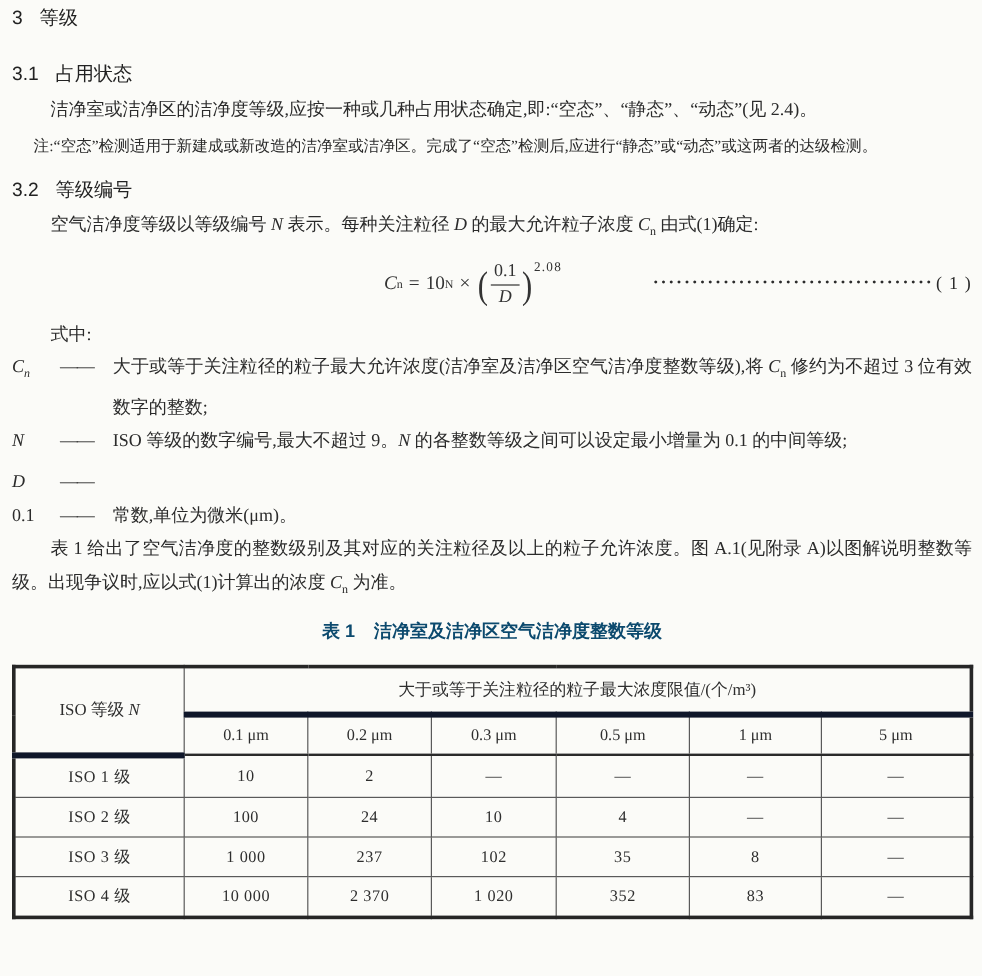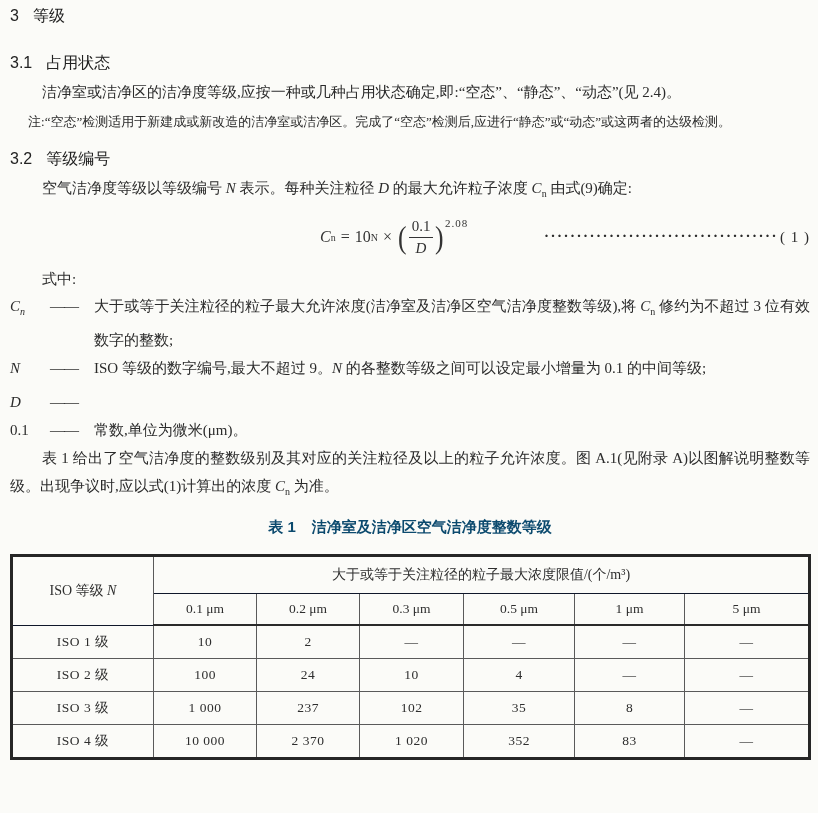--- a/index.html
+++ b/index.html
@@ -49,21 +49,21 @@
 
   
   .tbl-title{margin-top:10px;text-align:center;
              font-family:"Liberation Sans","DejaVu Sans",sans-serif;
              font-weight:bold;font-size:15px;color:#0c4a6e;line-height:22px;}
   .tbl-title .tp{margin-right:16px;}
   table.cls{width:798px;margin-top:16px;border-collapse:collapse;
             border:3px solid #262626;table-layout:fixed;}
   table.cls td,table.cls th{border:1px solid #5a5a5a;text-align:center;vertical-align:middle;
             font-weight:normal;font-size:13.5px;color:#2e2e2e;padding:0;}
-  tr.hdr1 th{height:36px;font-size:14px;border-bottom:1px solid #0f172a;}
+  tr.hdr1 th{height:36px;font-size:14px;border-bottom:5px solid #0f172a;}
   tr.hdr2 th{height:30px;border-bottom:2.4px solid #2a2a2a;}
   th.iso-col{border-bottom:2.4px solid #2a2a2a;}
   tr.body td{height:32px;border-top:1.8px solid #3c3c3c;letter-spacing:.5px;}
 </style>
 </head>
 <body>
 
 <div class="page">
 
   <div class="h-sec">
@@ -75,21 +75,21 @@
   </div>
 
   <div class="para">洁净室或洁净区的洁净度等级,应按一种或几种占用状态确定,即:“空态”、“静态”、“动态”(见 2.4)。</div>
 
   <div class="note"><span>注:</span><span>“空态”检测适用于新建成或新改造的洁净室或洁净区。完成了“空态”检测后,应进行“静态”或“动态”或这两者的达级检测。</span></div>
 
   <div class="h-sec h-sub2">
     <span class="h-num">3.2</span><span>等级编号</span>
   </div>
 
-  <div class="para"><span>空气洁净度等级以等级编号 </span><i class="var">N</i><span> 表示。每种关注粒径 </span><i class="var">D</i><span> 的最大允许粒子浓度 </span><i class="var">C</i><sub>n</sub><span> 由式(9)确定:</span></div>
+  <div class="para"><span>空气洁净度等级以等级编号 </span><i class="var">N</i><span> 表示。每种关注粒径 </span><i class="var">D</i><span> 的最大允许粒子浓度 </span><i class="var">C</i><sub>n</sub><span> 由式(1)确定:</span></div>
 
   <div class="formula-row">
     <div class="f-formula">
       <i class="var">C</i>
         <sub>n</sub>
       <span class="gap">=</span>
       <span>10</span>
         <sup>N</sup>
       <span class="gap">×</span>
       <span class="big-paren">(</span>

